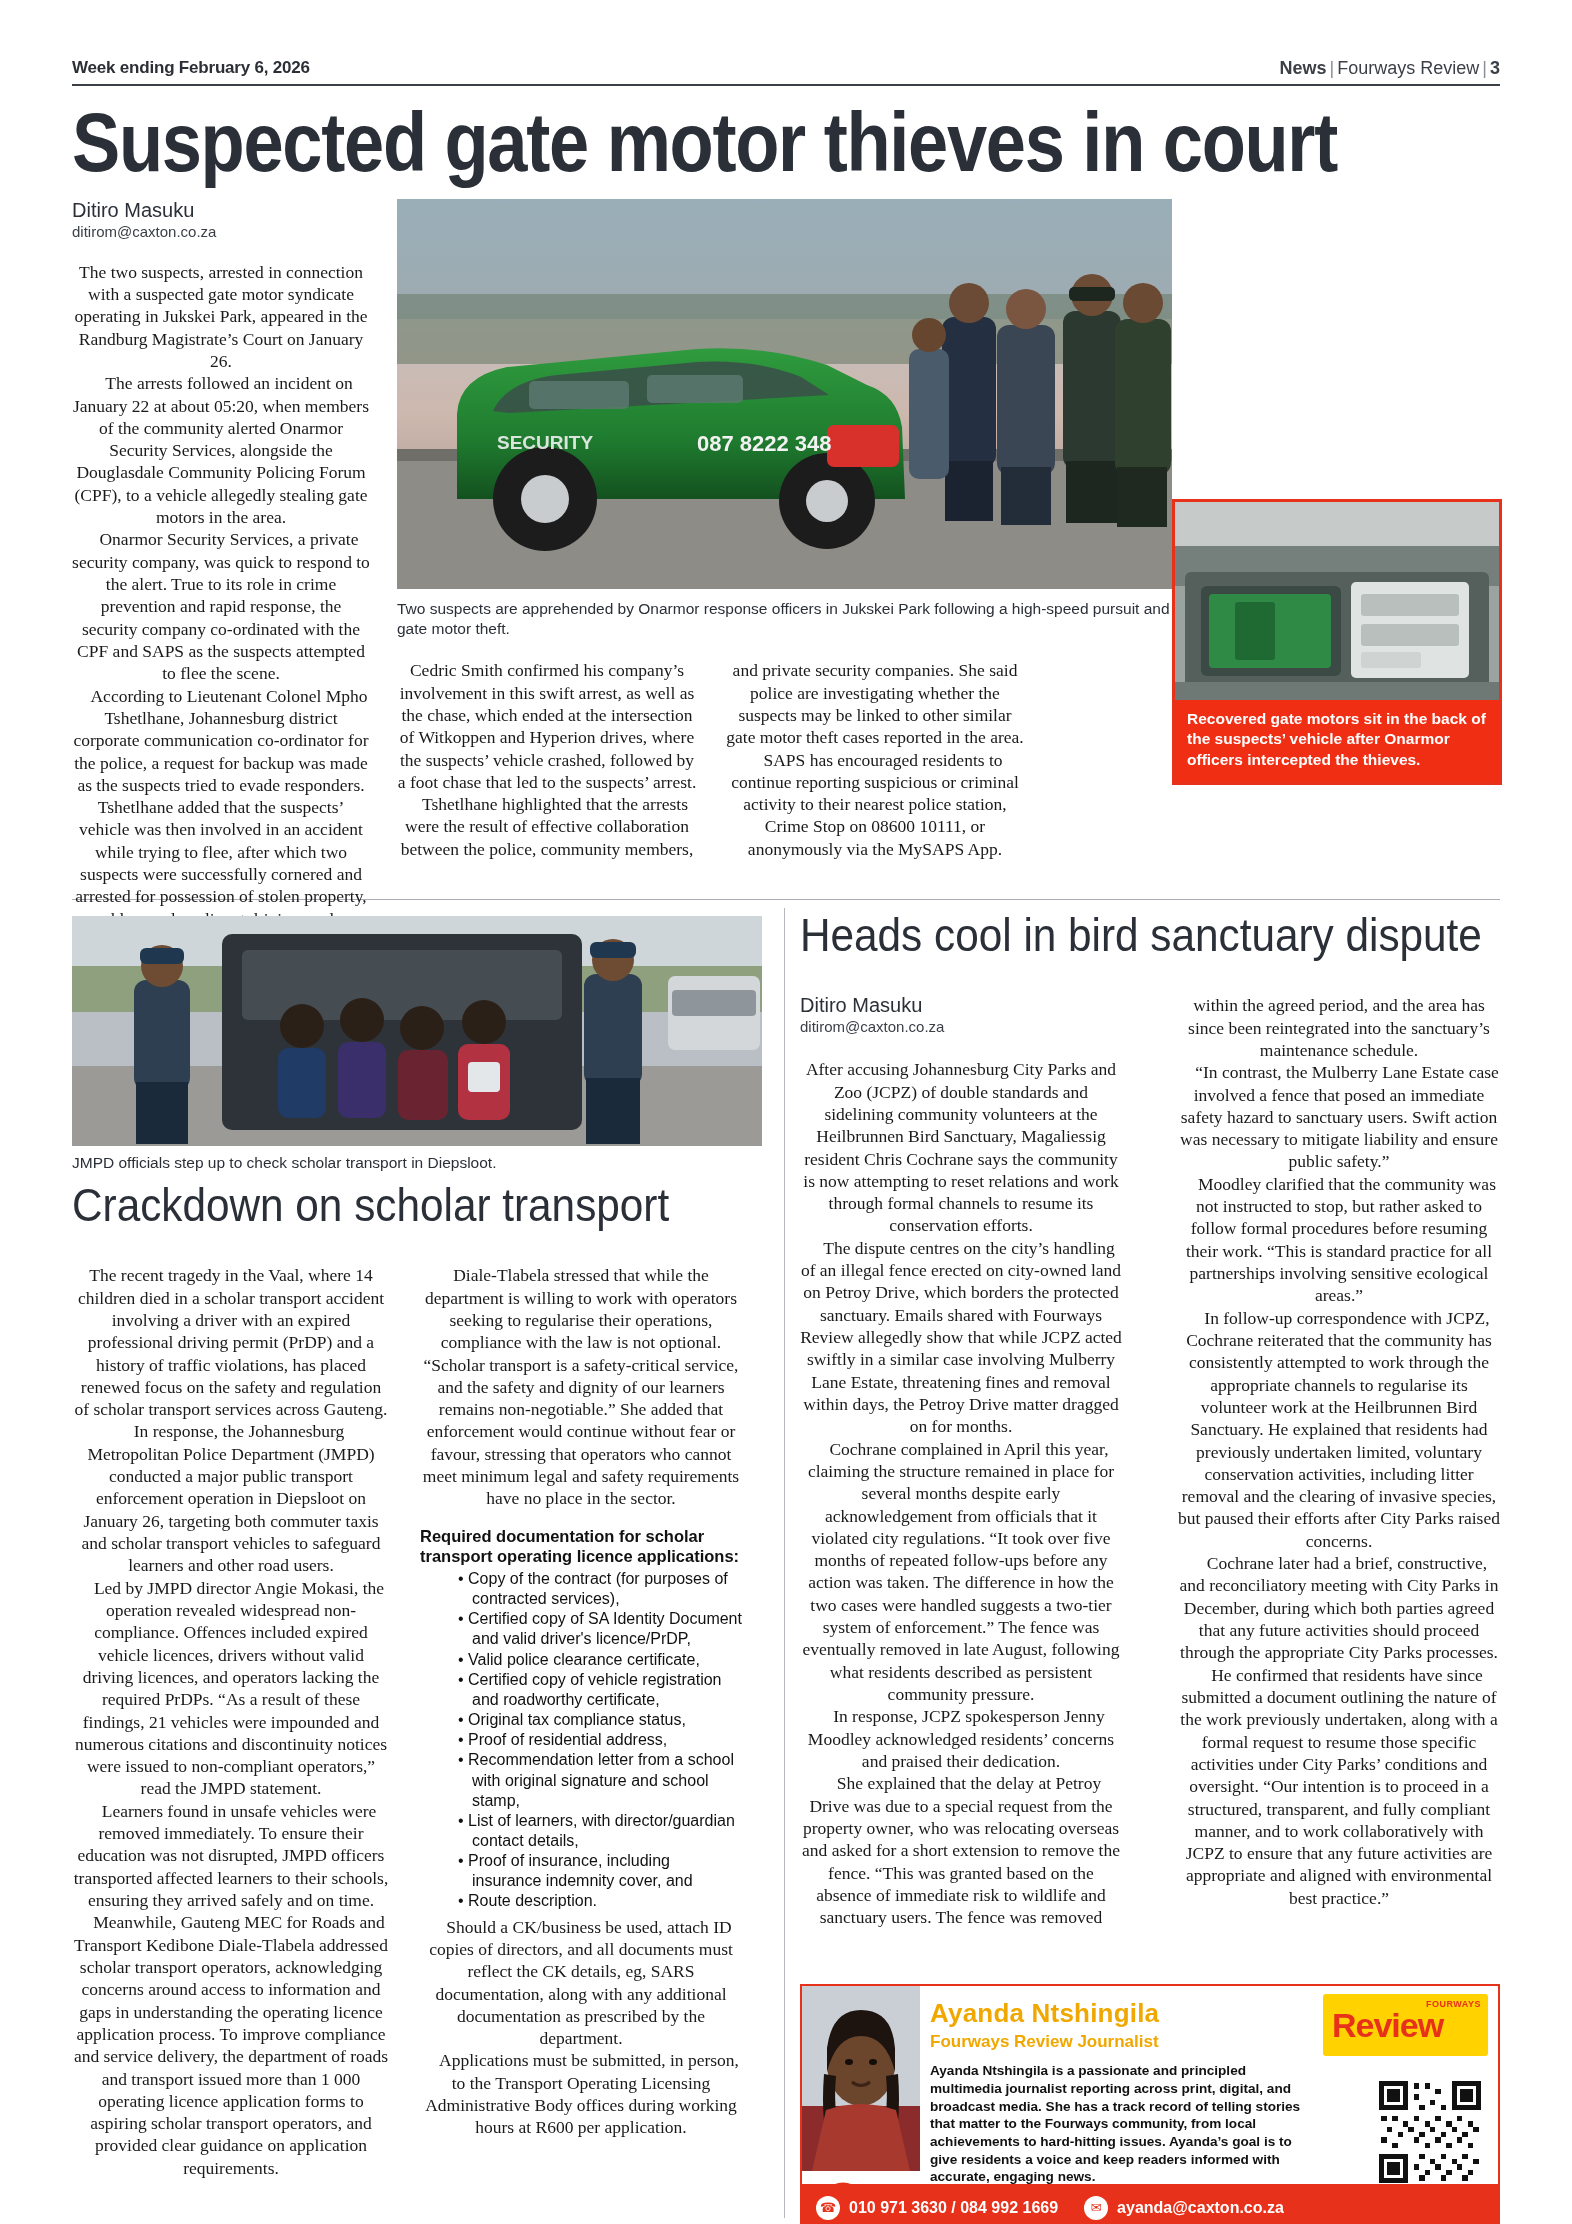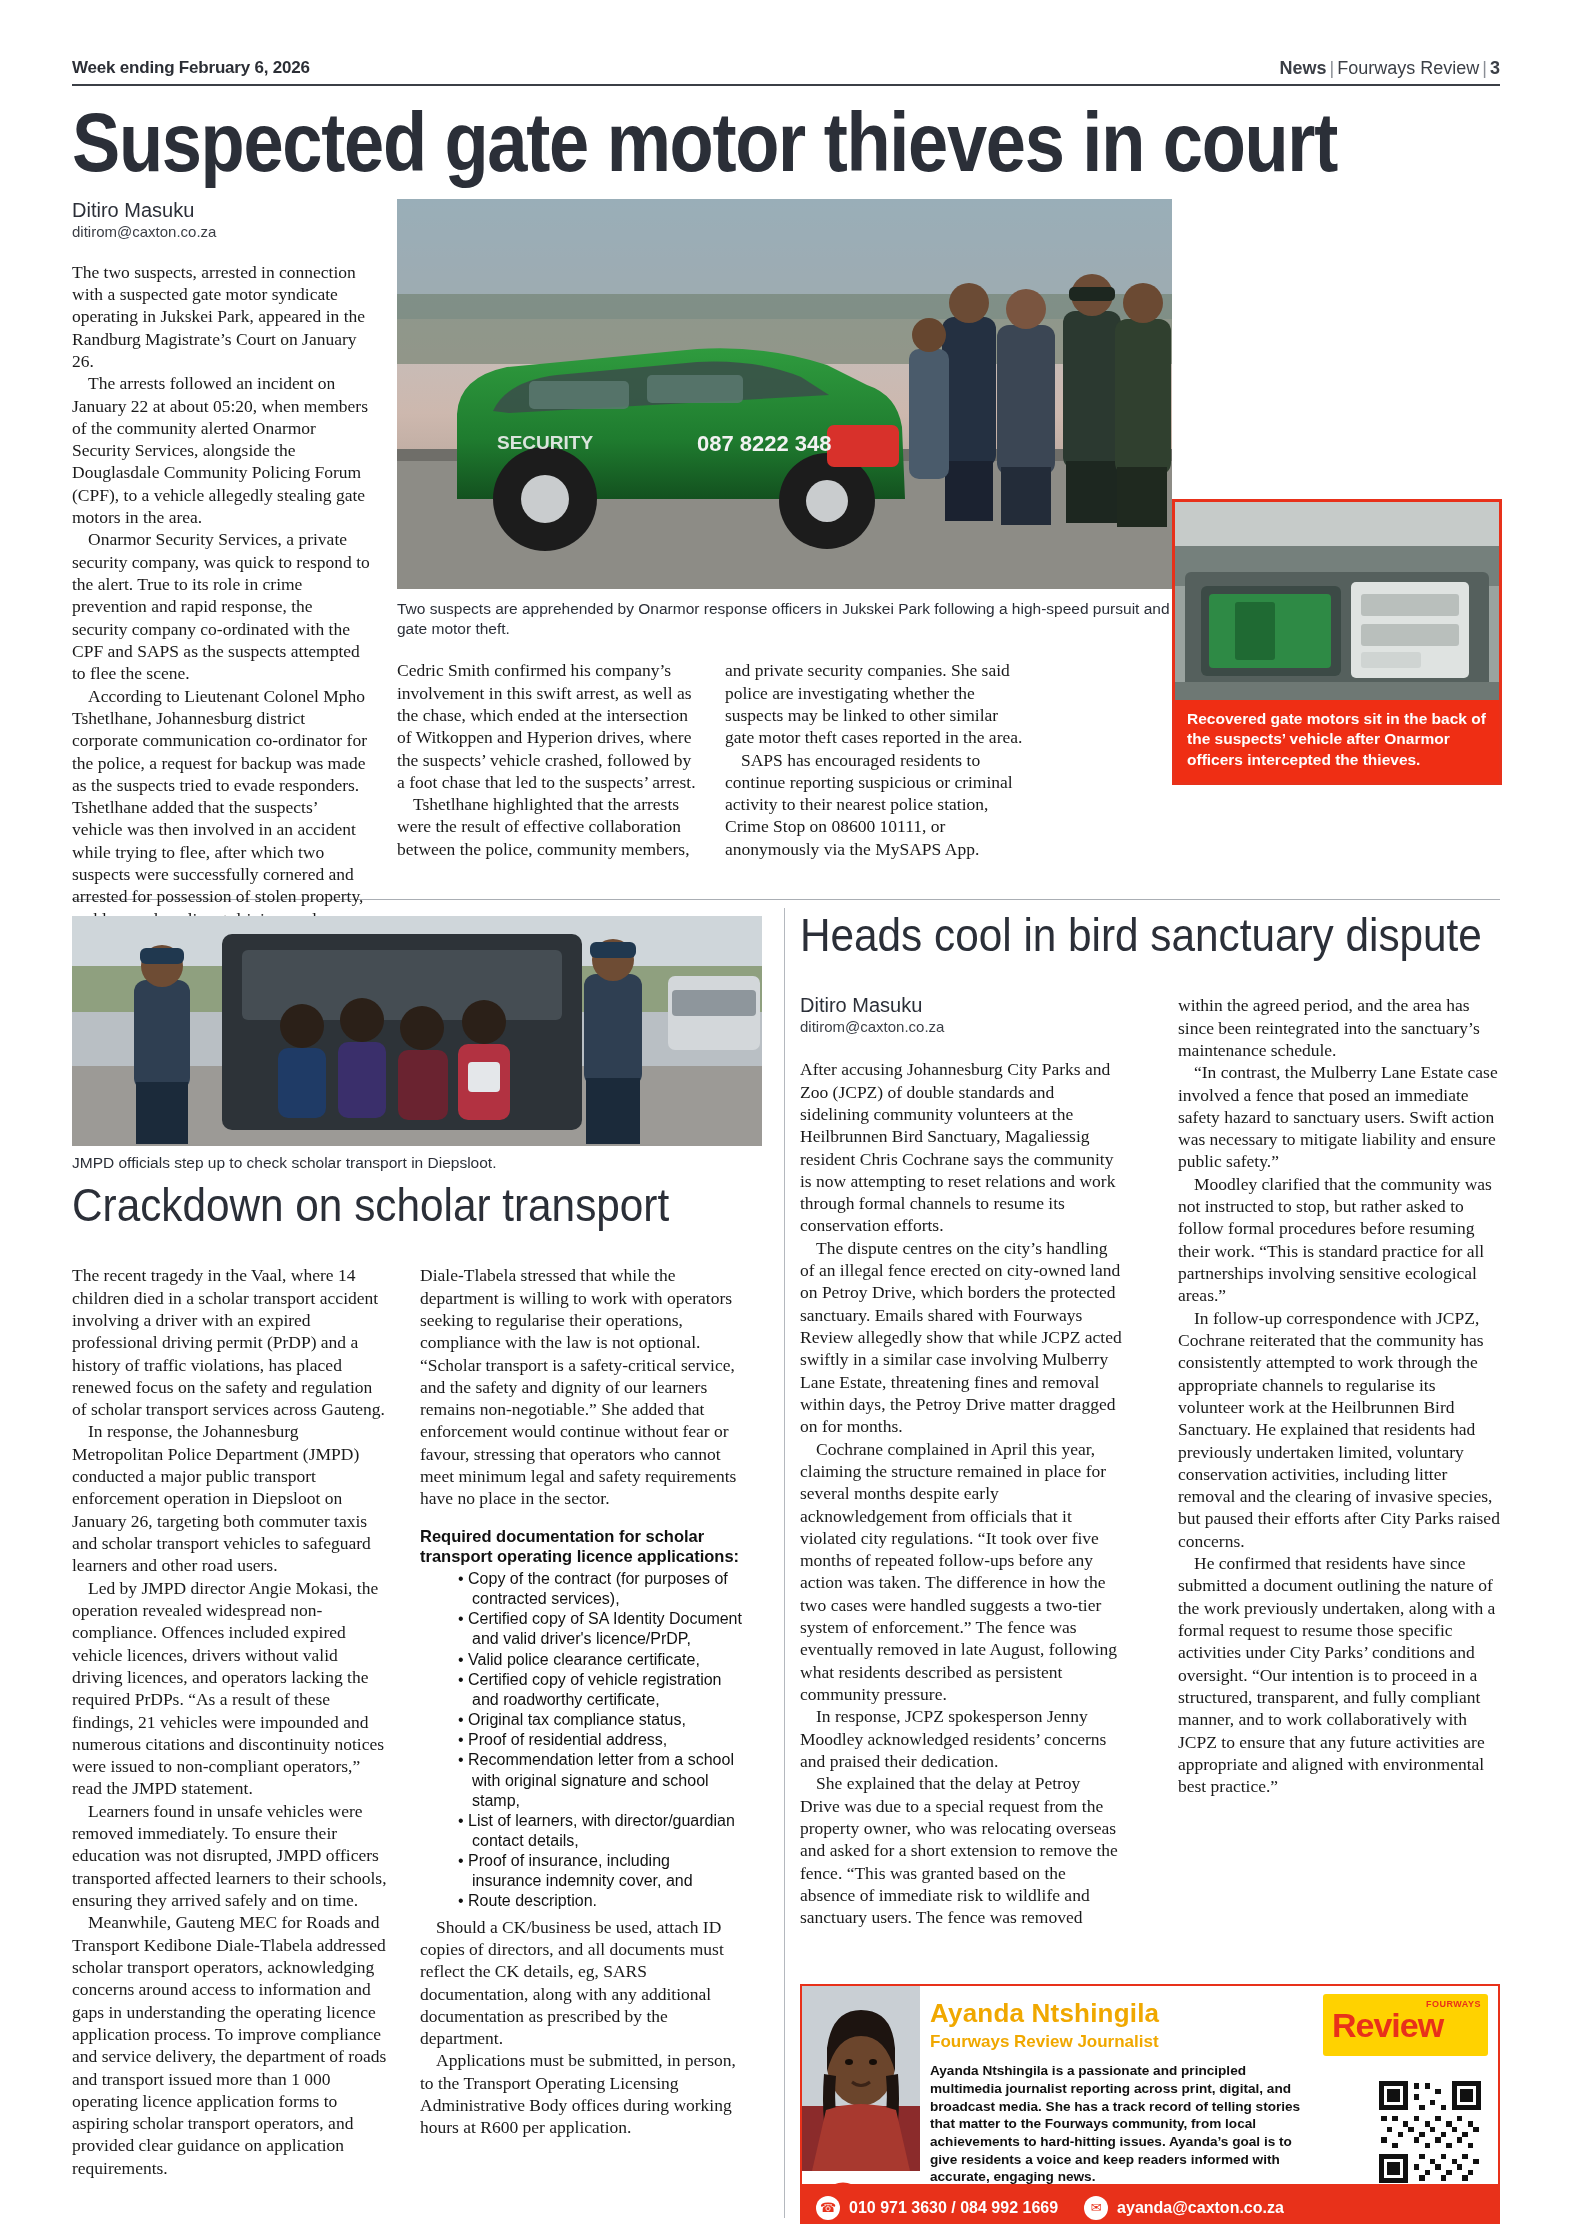--- a/index.html
+++ b/index.html
@@ -41,21 +41,21 @@
     line-height:1.12;
   }
   .byline-mail{
     font-family:"Liberation Sans", sans-serif;font-size:15px;color:#3b3f46;
     line-height:1.2;margin-top:1px;
   }
   .body-text{
     font-family:"Liberation Serif", serif;font-size:17.5px;line-height:1.275;
     color:#1a1a1a;text-align:left;
   }
-  .body-text p{margin:0;text-indent:16px;}
+  .body-text p{margin:0;text-indent:16px;text-align:center;}
   .body-text p.first{text-indent:0;}
 
   .col-a{position:absolute;left:0;top:0;width:298px;}
   .col-a .body-text{margin-top:20px;}
 
   .photo-main{
     position:absolute;left:325px;top:0;width:775px;height:390px;overflow:hidden;
   }
   .cap-main{
     position:absolute;left:325px;top:400px;width:775px;
@@ -389,20 +389,21 @@
       <p>Cochrane complained in April this year, claiming the structure remained in place for several months despite early acknowledgement from officials that it violated city regulations. “It took over five months of repeated follow-ups before any action was taken. The difference in how the two cases were handled suggests a two-tier system of enforcement.” The fence was eventually removed in late August, following what residents described as persistent community pressure.</p>
       <p>In response, JCPZ spokesperson Jenny Moodley acknowledged residents’ concerns and praised their dedication.</p>
       <p>She explained that the delay at Petroy Drive was due to a special request from the property owner, who was relocating overseas and asked for a short extension to remove the fence. “This was granted based on the absence of immediate risk to wildlife and sanctuary users. The fence was removed</p>
     </div>
 
     <div class="body-text" style="position:absolute;left:1106px;top:78px;width:322px;">
       <p class="first">within the agreed period, and the area has since been reintegrated into the sanctuary’s maintenance schedule.</p>
       <p>“In contrast, the Mulberry Lane Estate case involved a fence that posed an immediate safety hazard to sanctuary users. Swift action was necessary to mitigate liability and ensure public safety.”</p>
       <p>Moodley clarified that the community was not instructed to stop, but rather asked to follow formal procedures before resuming their work. “This is standard practice for all partnerships involving sensitive ecological areas.”</p>
       <p>In follow-up correspondence with JCPZ, Cochrane reiterated that the community has consistently attempted to work through the appropriate channels to regularise its volunteer work at the Heilbrunnen Bird Sanctuary. He explained that residents had previously undertaken limited, voluntary conservation activities, including litter removal and the clearing of invasive species, but paused their efforts after City Parks raised concerns.</p>
+      <p>Cochrane later had a brief, constructive, and reconciliatory meeting with City Parks in December, during which both parties agreed that any future activities should proceed through the appropriate City Parks processes.</p>
       <p>He confirmed that residents have since submitted a document outlining the nature of the work previously undertaken, along with a formal request to resume those specific activities under City Parks’ conditions and oversight. “Our intention is to proceed in a structured, transparent, and fully compliant manner, and to work collaboratively with JCPZ to ensure that any future activities are appropriate and aligned with environmental best practice.”</p>
     </div>
 
     <div class="advert">
       <div class="ad-top"></div>
 
       <div class="ad-photo">
         <svg class="imgbox" viewBox="0 0 118 185" preserveAspectRatio="xMidYMid slice">
           <rect width="118" height="185" fill="#c9cfd4"></rect>
           <rect y="120" width="118" height="65" fill="#8b2b2b"></rect>

